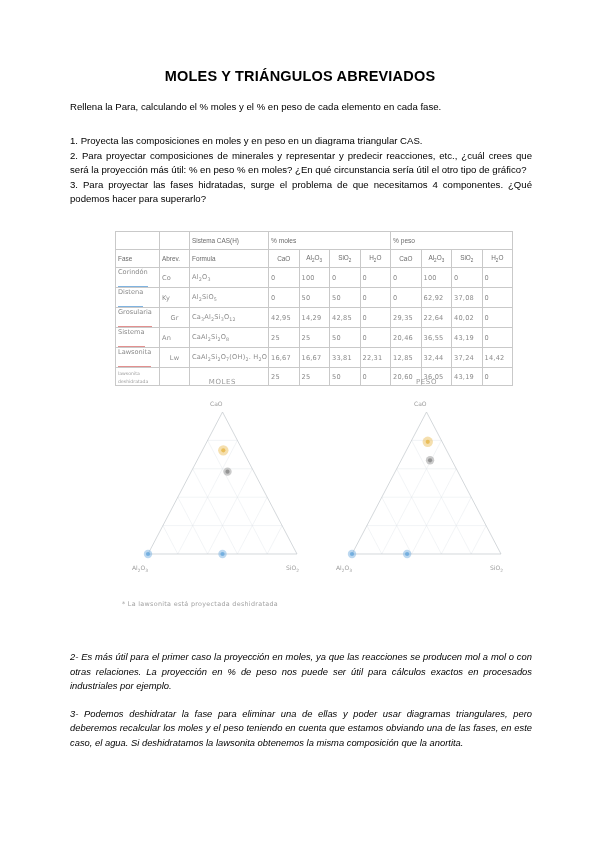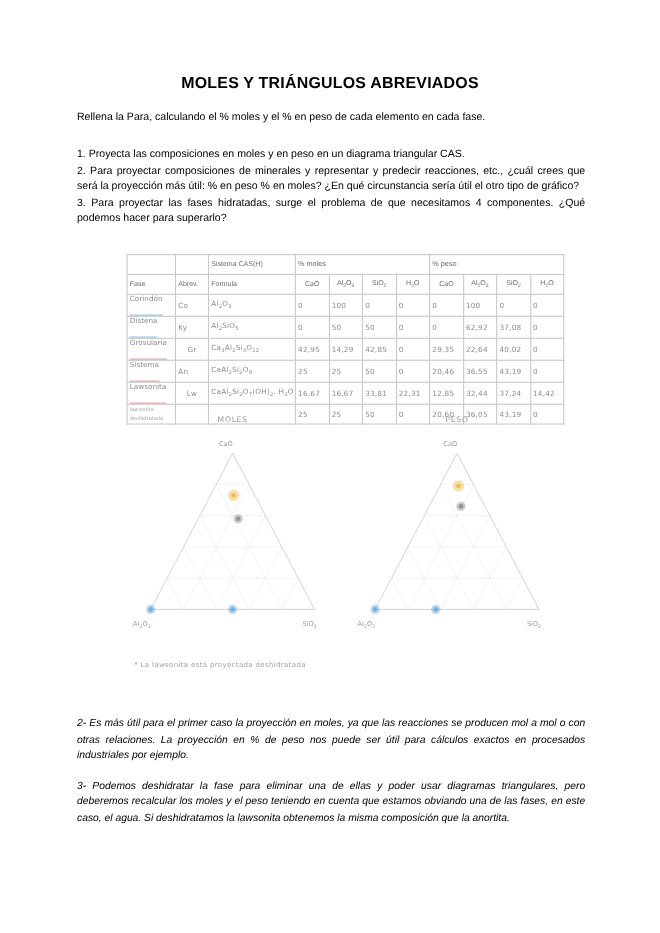--- a/index.html
+++ b/index.html
@@ -58,21 +58,21 @@
     display:inline-block;padding-bottom:10px;
   }
   .u-blue{border-bottom:1.4px solid #7fb3e0;}
   .u-red{border-bottom:1.4px solid #e2908f;}
   .last-label{
     font-family:"DejaVu Sans", sans-serif;font-size:4.6px;color:#a0a0a0;
     line-height:5.4px;text-align:center;
   }
 
   
-  .diagrams{position:absolute;left:115px;top:378px;width:400px;height:215px;}
+  .diagrams{position:absolute;left:126px;top:378px;width:400px;height:215px;}
   .tri-block{position:absolute;top:0;width:185px;height:215px;}
   .tri-left{left:4px;}
   .tri-right{left:208px;}
   .tri-title{
     position:absolute;top:0;left:0;width:185px;text-align:center;
     font-family:"DejaVu Sans", sans-serif;font-size:7px;color:#9a9a9a;
     letter-spacing:.6px;
   }
   .tri-svg{position:absolute;top:16px;left:0;}
   .vlabel{

